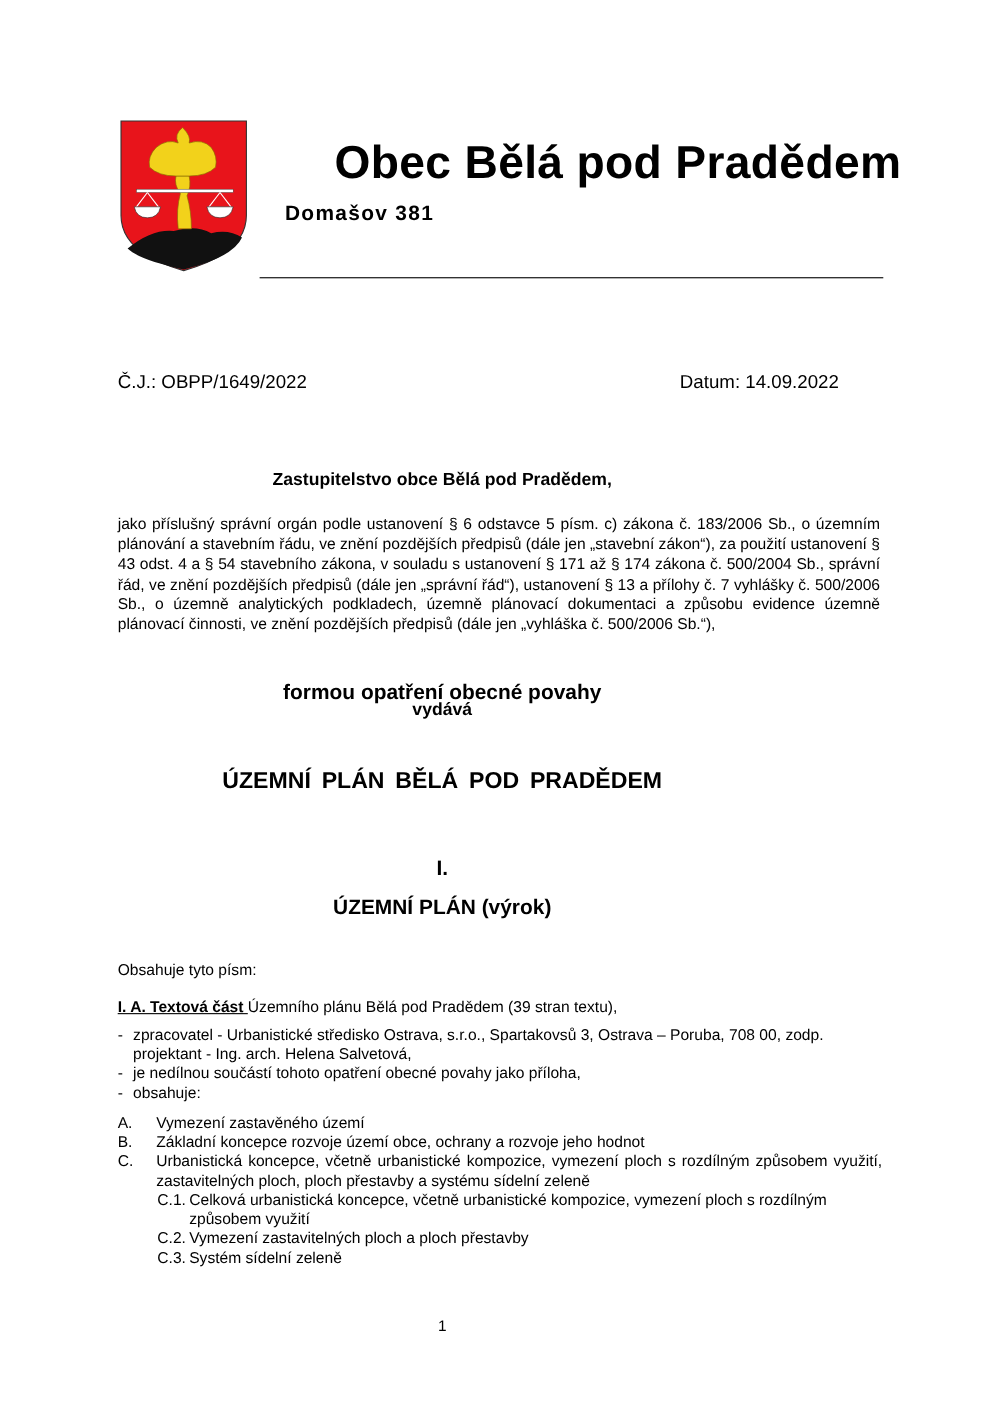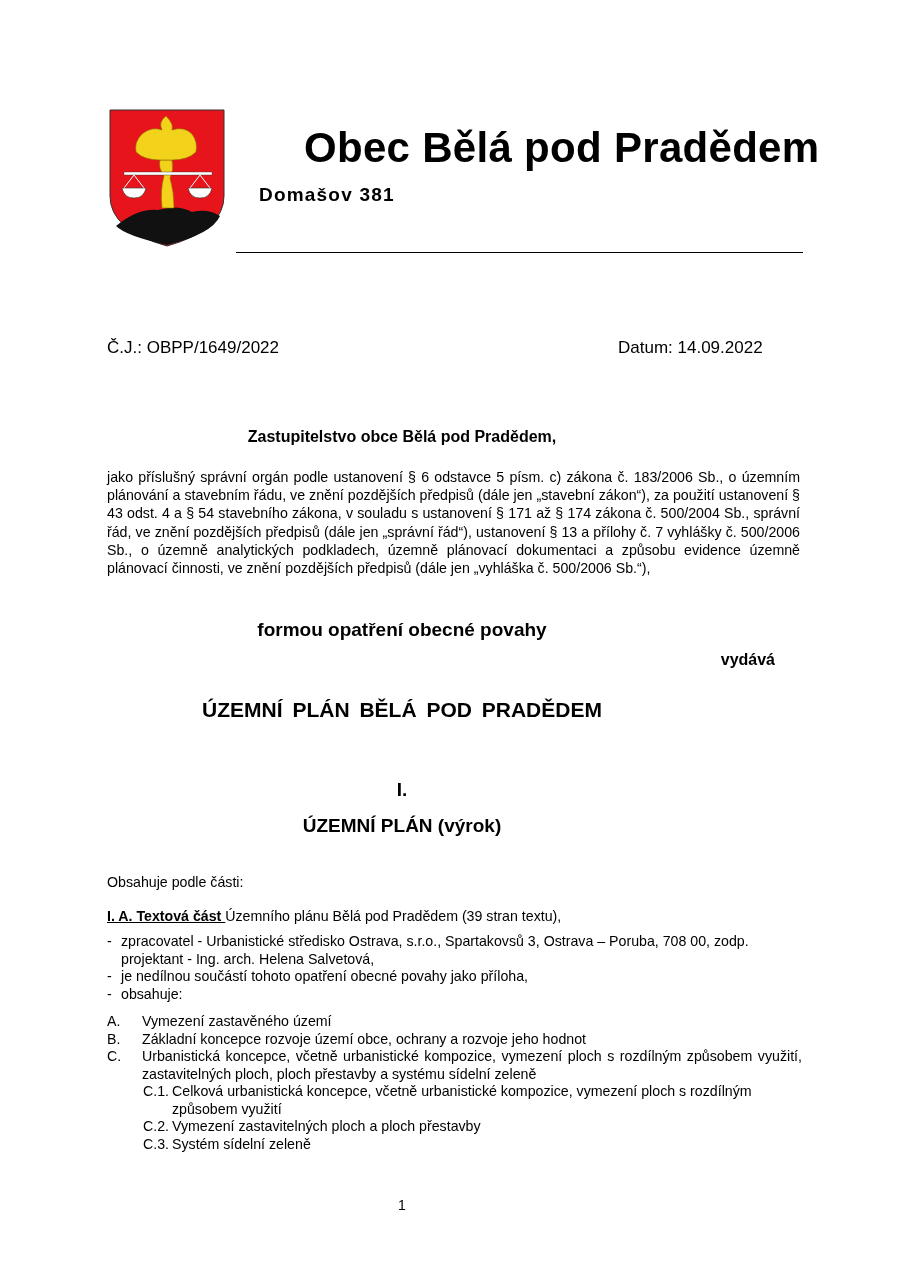--- a/index.html
+++ b/index.html
@@ -9,21 +9,21 @@
   .crest { left: 108px; top: 108px; width: 118px; height: 140px; }
   .org-title { left: 259px; top: 124px; font-size: 42px; font-weight: bold; letter-spacing: 0.3px; white-space: nowrap; margin-left: 45px; }
   .addr { left: 259px; top: 182px; font-size: 19px; font-weight: bold; letter-spacing: 1.2px; line-height: 25px; white-space: nowrap; }
   .rule { left: 236px; top: 252px; width: 567px; height: 1px; background: #000; }
   .ref { left: 107px; top: 338px; font-size: 17px; white-space: nowrap; }
   .date { left: 618px; top: 338px; font-size: 17px; white-space: nowrap; }
   .center { left: 0; width: 746px; text-align: center; white-space: nowrap; margin-left: 29px; }
   .council { top: 428px; font-size: 16px; font-weight: bold; }
   .intro { left: 107px; top: 468px; width: 693px; font-size: 14.2px; line-height: 18.2px; text-align: justify; }
   .form { top: 619px; font-size: 19px; font-weight: bold; }
-  .issues { top: 651px; font-size: 16px; font-weight: bold; text-align: right; }
+  .issues { top: 637px; font-size: 16px; font-weight: bold; }
   .plan-title { top: 698px; font-size: 21px; font-weight: bold; word-spacing: 4px; }
   .part-num { top: 779px; font-size: 19px; font-weight: bold; }
   .part-title { top: 815px; font-size: 19px; font-weight: bold; }
   .contains { left: 107px; top: 874px; font-size: 14.2px; }
   .textpart { left: 107px; top: 908px; font-size: 14.2px; white-space: nowrap; }
   .textpart .ul { font-weight: bold; text-decoration: underline; }
   .bullets { left: 107px; top: 933px; width: 700px; font-size: 14.2px; line-height: 17.5px; }
   .bullet { display: flex; }
   .bullet .dash { width: 14px; flex: none; }
   .chapters { left: 107px; top: 1013px; width: 695px; font-size: 14.2px; line-height: 17.5px; }
@@ -62,21 +62,21 @@
 <div class="abs date">Datum:  14.09.2022</div>
 
 <div class="abs center council">Zastupitelstvo obce Bělá pod Pradědem,</div>
 <div class="abs intro">jako příslušný správní orgán podle ustanovení § 6 odstavce 5 písm. c) zákona č. 183/2006 Sb., o územním plánování a stavebním řádu, ve znění pozdějších předpisů (dále jen „stavební zákon“), za použití ustanovení § 43 odst. 4 a § 54 stavebního zákona, v souladu s ustanovení § 171 až § 174 zákona č. 500/2004 Sb., správní řád, ve znění pozdějších předpisů (dále jen „správní řád“), ustanovení § 13 a přílohy č. 7 vyhlášky č. 500/2006 Sb., o územně analytických podkladech, územně plánovací dokumentaci a způsobu evidence územně plánovací činnosti, ve znění pozdějších předpisů (dále jen „vyhláška č. 500/2006 Sb.“),</div>
 <div class="abs center form">formou opatření obecné povahy</div>
 <div class="abs center issues">vydává</div>
 <div class="abs center plan-title">ÚZEMNÍ  PLÁN  BĚLÁ POD PRADĚDEM</div>
 <div class="abs center part-num">I.</div>
 <div class="abs center part-title">ÚZEMNÍ PLÁN (výrok)</div>
 
-<div class="abs contains">Obsahuje podle části:</div>
+<div class="abs contains">Obsahuje tyto písm:</div>
 <div class="abs textpart">
   <span class="ul">I. A. Textová část </span><span>Územního plánu Bělá pod Pradědem (39 stran textu),</span>
 </div>
 
 <div class="abs bullets">
   <div class="bullet">
     <span class="dash">-</span>
     <span>zpracovatel - Urbanistické středisko Ostrava, s.r.o., Spartakovsů 3, Ostrava – Poruba, 708 00, zodp. projektant - Ing. arch. Helena Salvetová,</span>
   </div>
   <div class="bullet">

